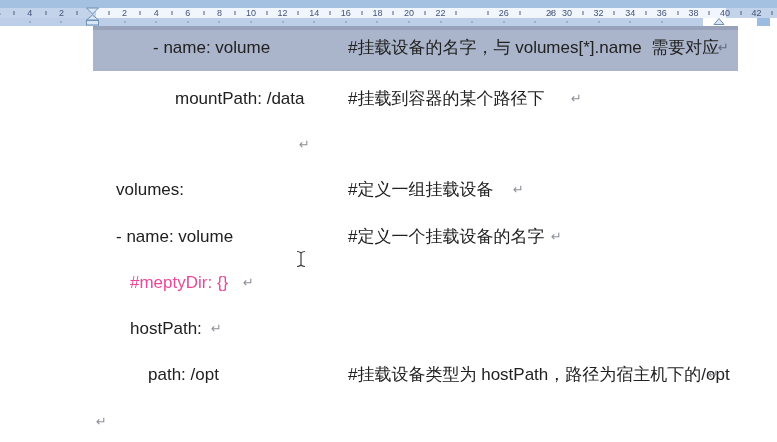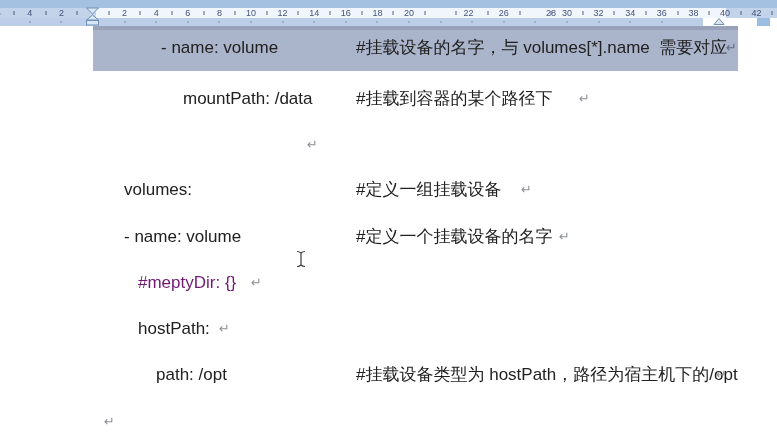--- a/index.html
+++ b/index.html
@@ -17,21 +17,21 @@
   #ruler-right-box{position:absolute;top:0;height:8px;}
   .ruler-num{
     position:absolute;top:0px;transform:translateX(-50%);
     font-size:9px;line-height:10px;font-family:"Liberation Sans",sans-serif;
   }
   .ruler-tick{position:absolute;top:3px;width:1px;height:4px;transform:translateX(-50%);}
   .ruler-dot{position:absolute;top:3px;width:2px;height:2px;border-radius:1px;transform:translateX(-50%);}
   #indent-markers{position:absolute;left:85px;top:-1px;}
   #right-indent-marker{position:absolute;top:9px;}
   #selection-highlight{position:absolute;}
-  #doc{position:absolute;left:16px;top:0;width:691px;height:442px;}
+  #doc{position:absolute;left:8px;top:0;width:691px;height:442px;}
   .code-span,.comment-span{
     position:absolute;font-size:17px;line-height:21px;white-space:pre;
   }
   .pilcrow{
     position:absolute;font-size:13px;line-height:21px;
     font-family:"DejaVu Sans",sans-serif;
   }
   #text-cursor{position:absolute;}
 </style>
 </head>
@@ -48,21 +48,21 @@
       <span class="ruler-num" style="left: 124.6px; color: rgb(68, 83, 122);">2</span>
       <span class="ruler-num" style="left: 156.2px; color: rgb(68, 83, 122);">4</span>
       <span class="ruler-num" style="left: 187.8px; color: rgb(68, 83, 122);">6</span>
       <span class="ruler-num" style="left: 219.4px; color: rgb(68, 83, 122);">8</span>
       <span class="ruler-num" style="left: 251px; color: rgb(68, 83, 122);">10</span>
       <span class="ruler-num" style="left: 282.6px; color: rgb(68, 83, 122);">12</span>
       <span class="ruler-num" style="left: 314.2px; color: rgb(68, 83, 122);">14</span>
       <span class="ruler-num" style="left: 345.8px; color: rgb(68, 83, 122);">16</span>
       <span class="ruler-num" style="left: 377.4px; color: rgb(68, 83, 122);">18</span>
       <span class="ruler-num" style="left: 409px; color: rgb(68, 83, 122);">20</span>
-      <span class="ruler-num" style="left: 440.6px; color: rgb(68, 83, 122); margin-left: 28px;">22</span>
+      <span class="ruler-num" style="left: 440.6px; color: rgb(68, 83, 122);">22</span>
       <span class="ruler-num" style="left: 472.2px; color: rgb(68, 83, 122); margin-top: 45px;">24</span>
       <span class="ruler-num" style="left: 503.8px; color: rgb(68, 83, 122);">26</span>
       <span class="ruler-num" style="left: 551px; color: rgb(68, 83, 122);">28</span>
       <span class="ruler-num" style="left: 567px; color: rgb(68, 83, 122);">30</span>
       <span class="ruler-num" style="left: 598.6px; color: rgb(68, 83, 122);">32</span>
       <span class="ruler-num" style="left: 630.2px; color: rgb(68, 83, 122);">34</span>
       <span class="ruler-num" style="left: 661.8px; color: rgb(68, 83, 122);">36</span>
       <span class="ruler-num" style="left: 693.4px; color: rgb(68, 83, 122);">38</span>
       <span class="ruler-num" style="left: 725px; color: rgb(68, 83, 122);">40</span>
       <span class="ruler-num" style="left: 756.6px; color: rgb(68, 83, 122);">42</span>
@@ -136,21 +136,21 @@
     <span class="code-span" style="left: 167px; top: 88px; color: rgb(33, 33, 33);">mountPath: /data</span>
     <span class="comment-span" style="left: 340px; top: 88px; color: rgb(33, 33, 33);">#挂载到容器的某个路径下</span>
     <span class="pilcrow" style="left: 563px; top: 88px; color: rgb(142, 144, 153);">↵</span>
     <span class="pilcrow" style="left: 291px; top: 134px; color: rgb(142, 144, 153);">↵</span>
     <span class="code-span" style="left: 108px; top: 179px; color: rgb(33, 33, 33);">volumes:</span>
     <span class="comment-span" style="left: 340px; top: 179px; color: rgb(33, 33, 33);">#定义一组挂载设备</span>
     <span class="pilcrow" style="left: 505px; top: 179px; color: rgb(142, 144, 153);">↵</span>
     <span class="code-span" style="left: 108px; top: 226px; color: rgb(33, 33, 33);">- name: volume</span>
     <span class="comment-span" style="left: 340px; top: 226px; color: rgb(33, 33, 33);">#定义一个挂载设备的名字</span>
     <span class="pilcrow" style="left: 543px; top: 226px; color: rgb(142, 144, 153);">↵</span>
-    <span class="code-span" style="left: 122px; top: 272px; color: #701a75;">#meptyDir: {}</span>
+    <span class="code-span" style="left: 122px; top: 272px; color: #ec4899;">#meptyDir: {}</span>
     <span class="pilcrow" style="left: 235px; top: 272px; color: rgb(142, 144, 153);">↵</span>
     <span class="code-span" style="left: 122px; top: 318px; color: rgb(33, 33, 33);">hostPath:</span>
     <span class="pilcrow" style="left: 203px; top: 318px; color: rgb(142, 144, 153);">↵</span>
     <span class="code-span" style="left: 140px; top: 364px; color: rgb(33, 33, 33);">path: /opt</span>
     <span class="comment-span" style="left: 340px; top: 364px; color: rgb(33, 33, 33);">#挂载设备类型为 hostPath，路径为宿主机下的/opt</span>
     <span class="pilcrow" style="left: 700px; top: 364px; color: rgb(142, 144, 153);">↵</span>
     <span class="pilcrow" style="left: 88px; top: 411px; color: rgb(142, 144, 153);">↵</span>
   </div>
 
 <svg id="text-cursor" width="12" height="18" viewBox="0 0 12 18" style="left: 295px; top: 250px;">

